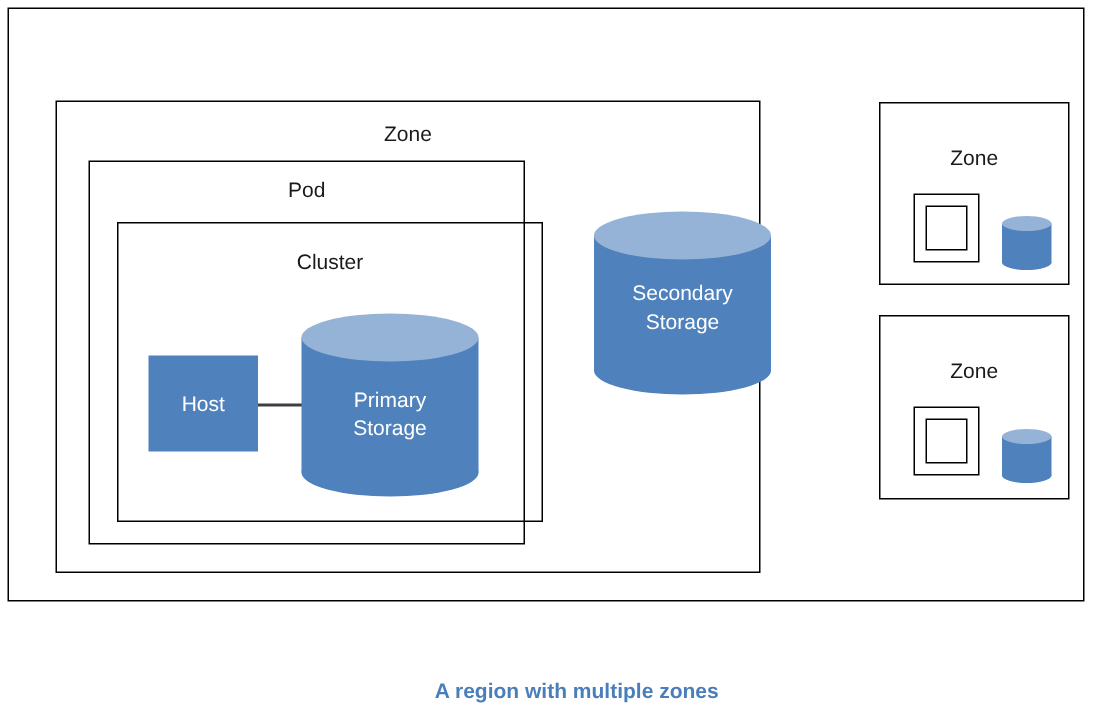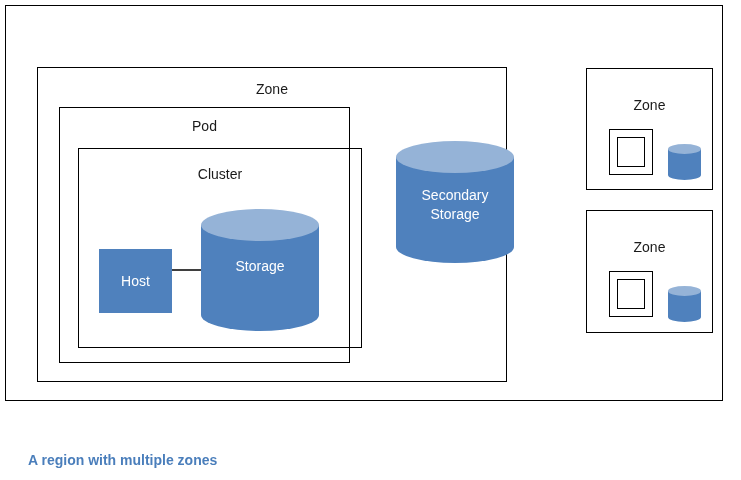--- a/index.html
+++ b/index.html
@@ -77,21 +77,21 @@
     background: #4F81BD;
     display: flex;
     align-items: center;
     justify-content: center;
     color: #ffffff;
     font-size: 14px;
     font-family: "Liberation Sans", sans-serif;
   }
   #host-rect {
     left: 20px;
-    top: 100px;
+    top: 88px;
     width: 73px;
     height: 64px;
   }
 
   
   #host-storage-link {
     position: absolute;
     left: 93px;
     top: 120px;
     width: 30px;
@@ -202,21 +202,21 @@
   .mini-cyl .cyl-top   { top: 0;  height: 10px; }
   .mini-cyl .cyl-body  { top: 5px; height: 26px; }
   .mini-cyl .cyl-bottom-shade { top: 26px; height: 10px; }
 
   
   #caption {
     position: absolute;
     left: 0;
     right: 0;
     top: 452px;
-    text-align: left;
+    text-align: center;
     color: #4A7EBB;
     font-size: 14px;
     font-weight: bold;
     font-family: "Liberation Sans", sans-serif;
     margin-left: 28px;
   }
 </style>
 </head>
 <body>
 
@@ -237,20 +237,21 @@
             <span>Host</span>
           </div>
 
           <div id="host-storage-link"></div>
 
           <div class="cylinder" id="primary-storage">
             <div class="cyl-bottom-shade"></div>
             <div class="cyl-body"></div>
             <div class="cyl-top"></div>
             <div class="cyl-text">
+              <div>Primary</div>
               <div>Storage</div>
             </div>
           </div>
 
         </div>
       </div>
 
       <div class="cylinder" id="secondary-storage">
         <div class="cyl-bottom-shade"></div>
         <div class="cyl-body"></div>

